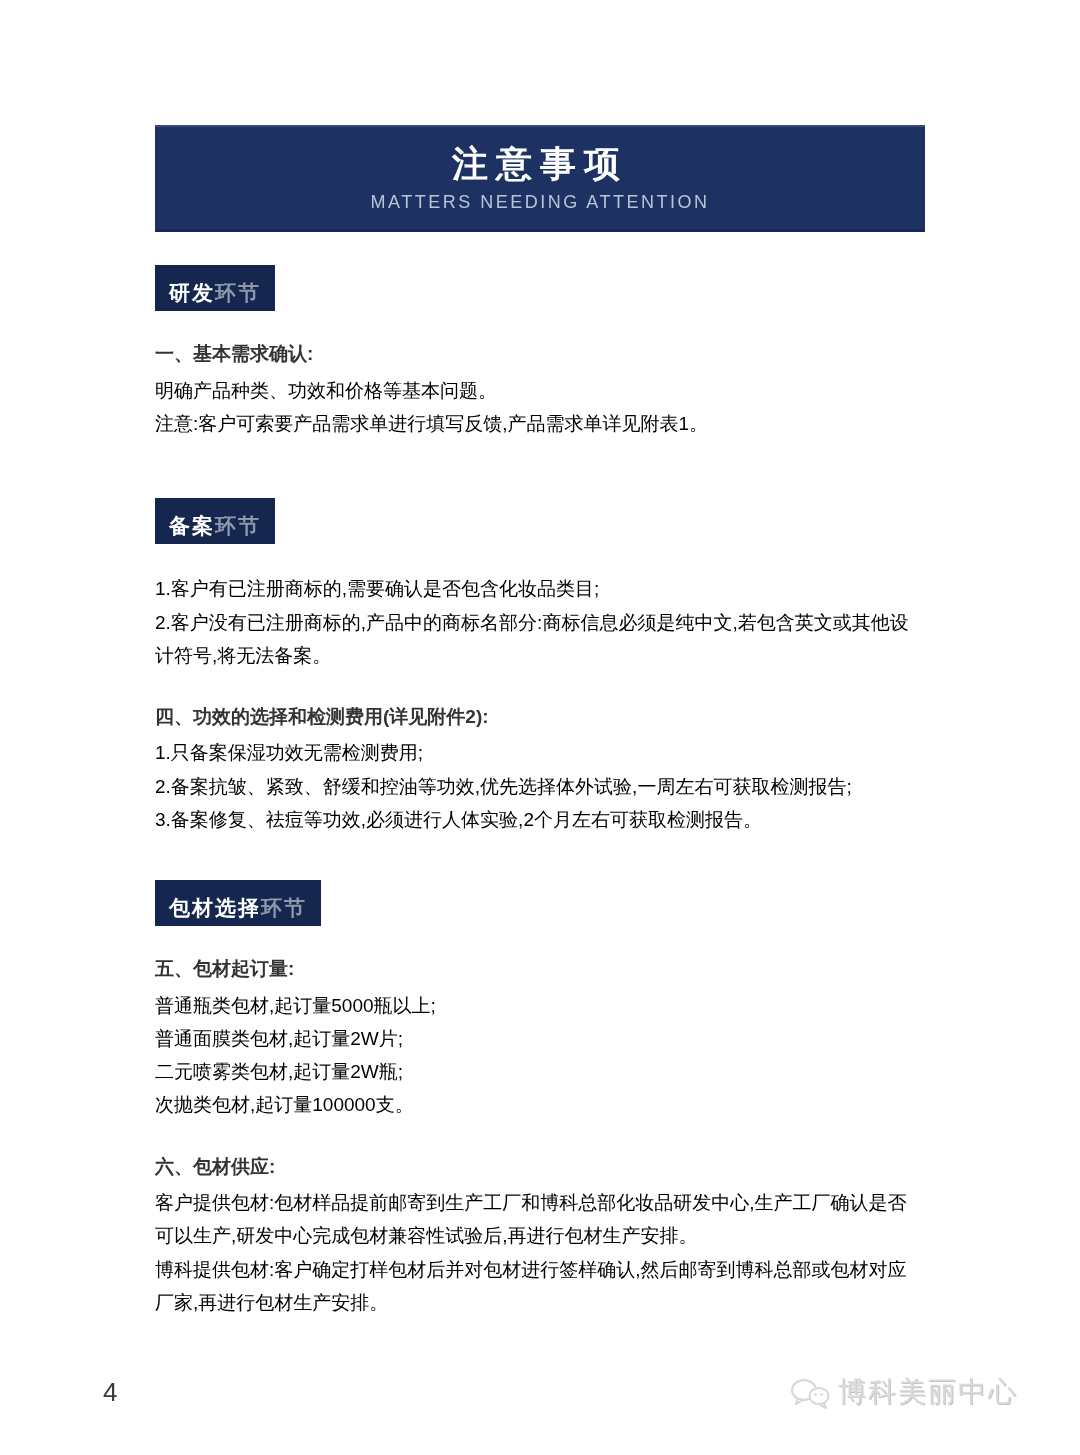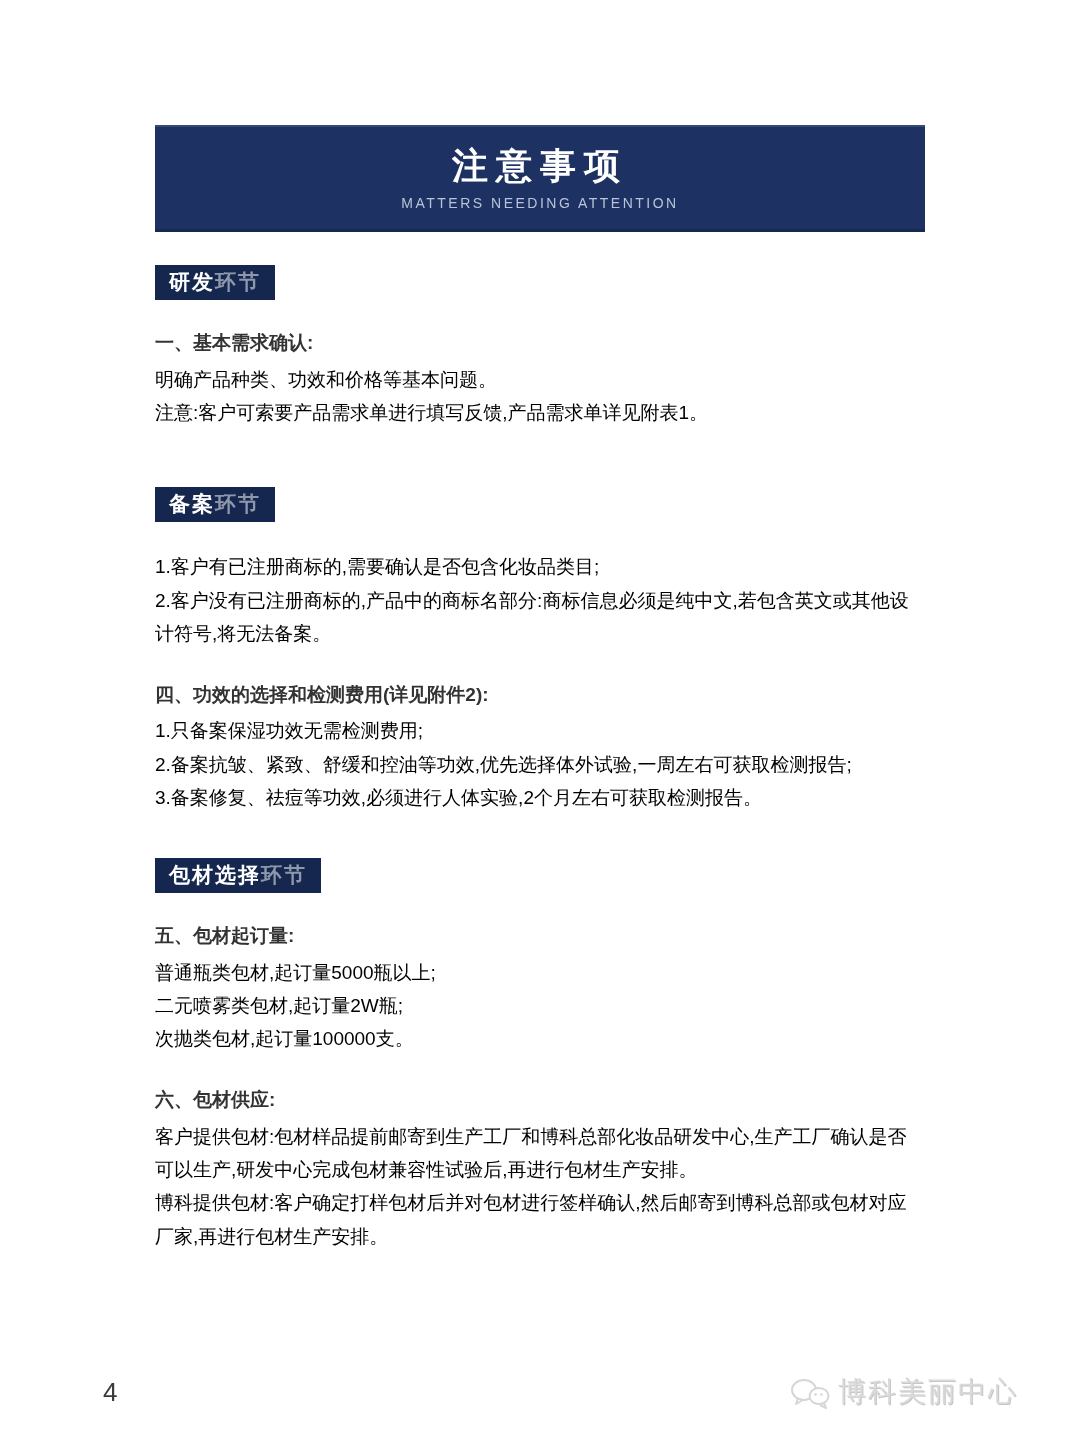--- a/index.html
+++ b/index.html
@@ -25,28 +25,28 @@
     margin:0;
     color:#ffffff;
     font-size:36px;
     font-weight:bold;
     letter-spacing:8px;
     line-height:1.1;
   }
   .banner .subtitle{
     margin-top:9px;
     color:#b9c4d8;
-    font-size:14px;
+    font-size:18px;
     letter-spacing:2.5px;
   }
   
   .sec-label{
     display:inline-block;
     background:#15274e;
-    padding:4px 14px 6px 14px;
+    padding:15px 14px 6px 14px;
     font-size:21px;
     font-weight:bold;
     line-height:1.2;
     letter-spacing:2px;
   }
   .sec-label .lbl-bold{color:#ffffff;}
   .sec-label .lbl-light{color:#8e97ac;}
   .sec{margin:0;}
   .sec-rd .sec-label{margin-top:33px;}
   .sec-filing .sec-label{margin-top:58px;}
@@ -125,20 +125,21 @@
       </div>
     </section>
 
     <section class="sec sec-packaging">
       <div class="sec-label">
         <span class="lbl-bold">包材选择</span><span class="lbl-light">环节</span>
       </div>
       <div class="block">
         <p class="h">五、包材起订量:</p>
         <p class="line">普通瓶类包材,起订量5000瓶以上;</p>
+        <p class="line">普通面膜类包材,起订量2W片;</p>
         <p class="line">二元喷雾类包材,起订量2W瓶;</p>
         <p class="line">次抛类包材,起订量100000支。</p>
       </div>
       <div class="block">
         <p class="h">六、包材供应:</p>
         <p class="line">客户提供包材:包材样品提前邮寄到生产工厂和博科总部化妆品研发中心,生产工厂确认是否可以生产,研发中心完成包材兼容性试验后,再进行包材生产安排。</p>
         <p class="line">博科提供包材:客户确定打样包材后并对包材进行签样确认,然后邮寄到博科总部或包材对应厂家,再进行包材生产安排。</p>
       </div>
     </section>
 

